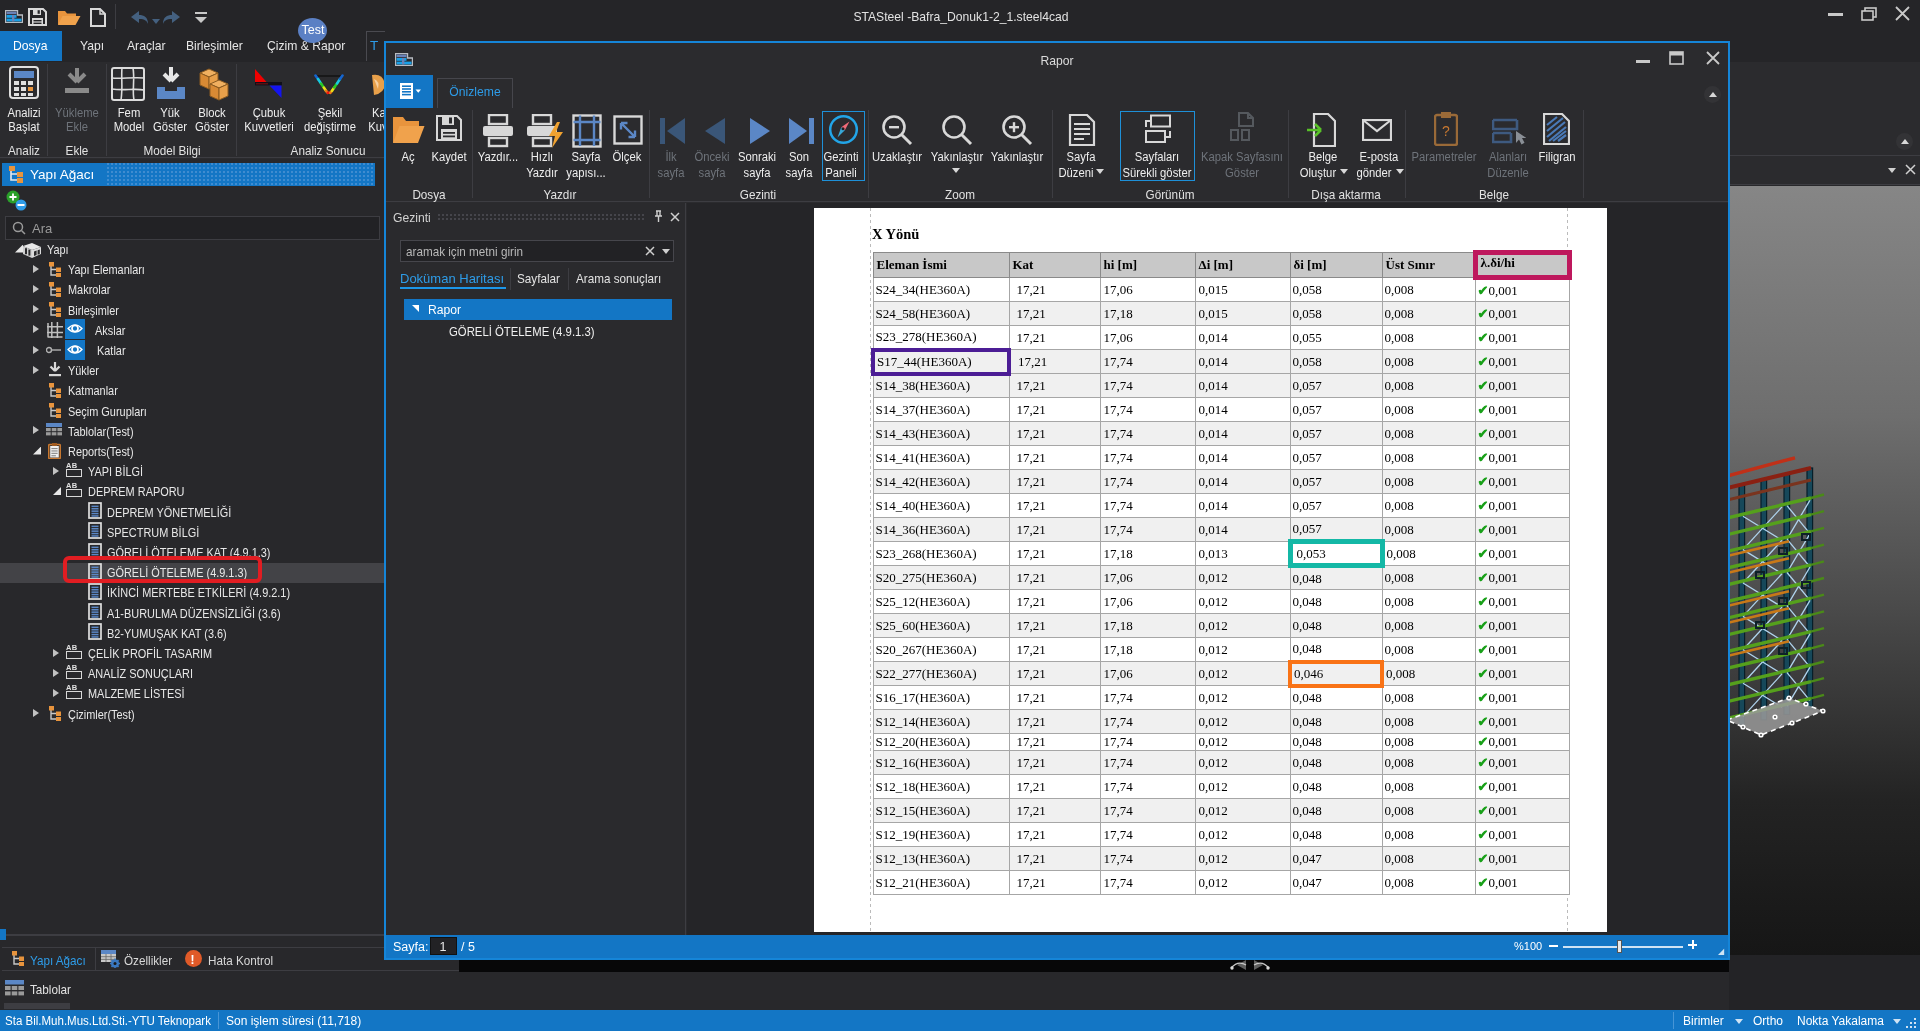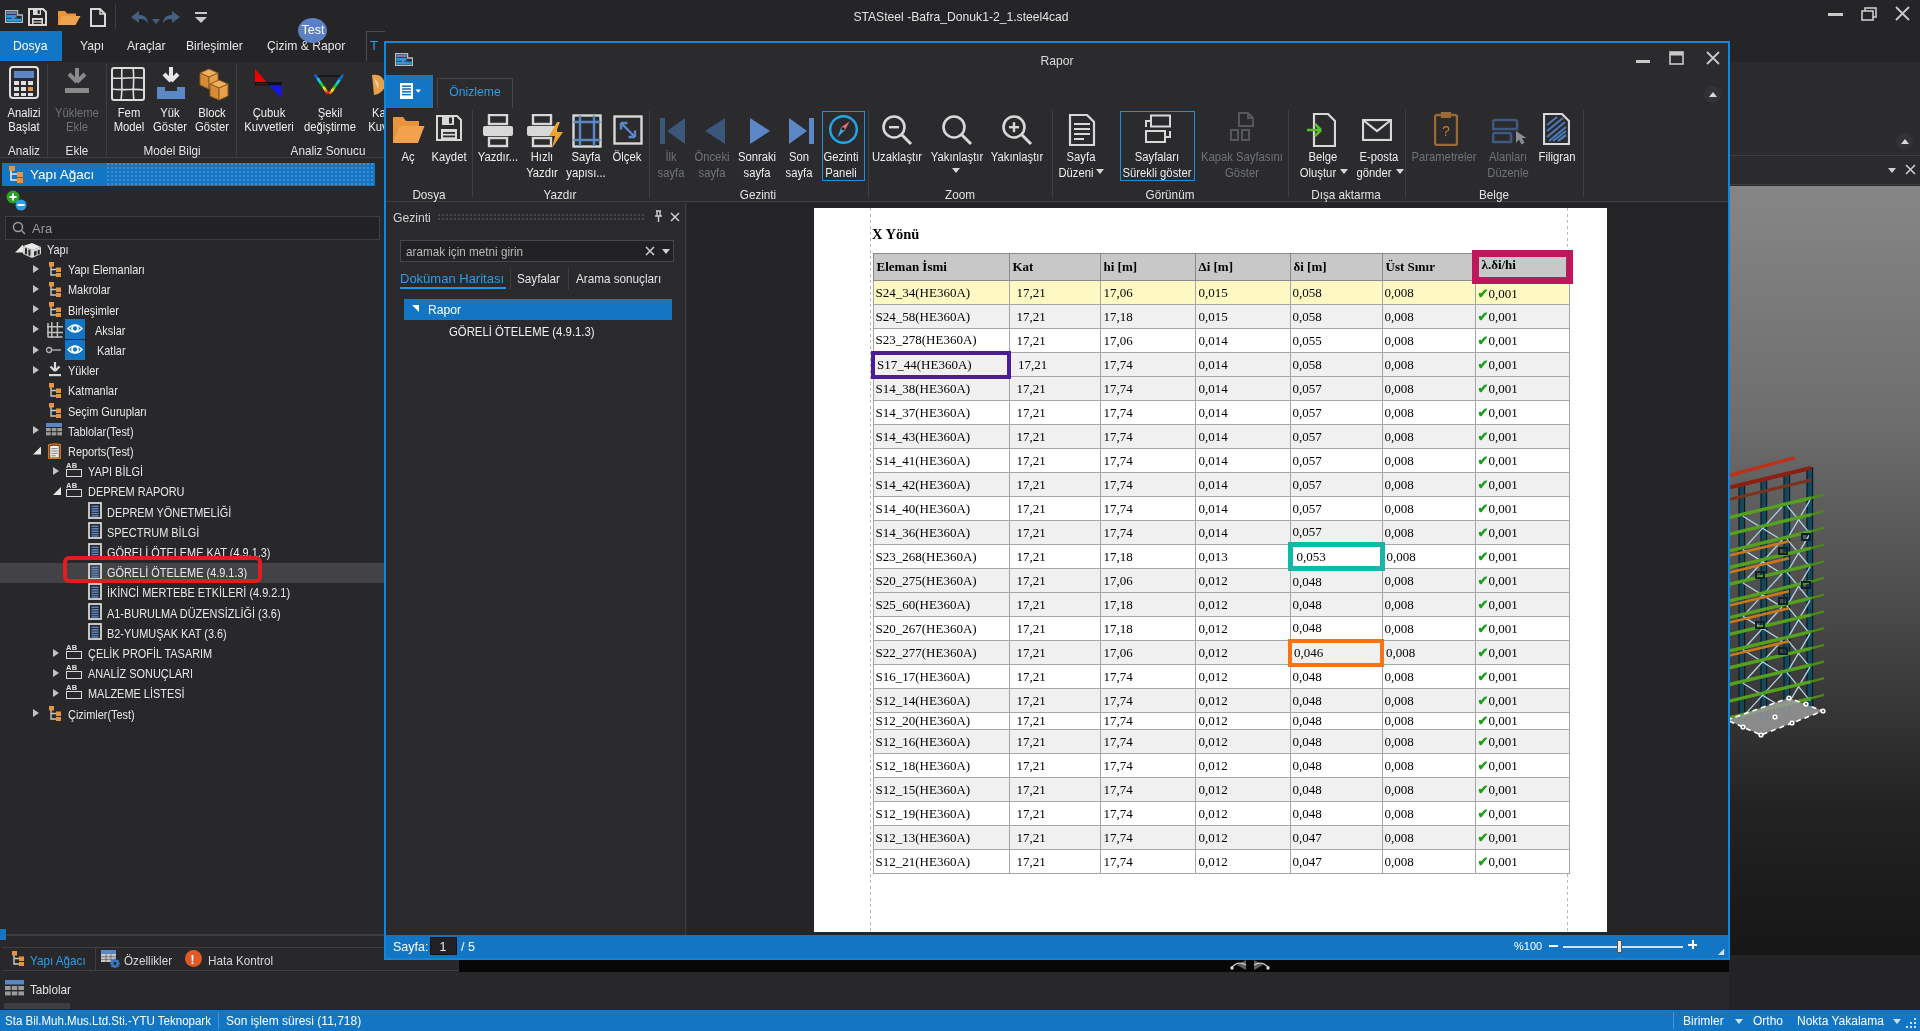--- a/index.html
+++ b/index.html
@@ -853,23 +853,23 @@
       <col style="width:94px">
     </colgroup>
     <tbody>
       <tr style="height:20px;background:#c8c8c8">
         <td style="border:1px solid #8a8a8a;font-weight:bold;padding:0 0 0 3px;overflow:hidden">Eleman İsmi</td>
         <td style="border:1px solid #8a8a8a;font-weight:bold;padding:0 0 0 3px;overflow:hidden">Kat</td>
         <td style="border:1px solid #8a8a8a;font-weight:bold;padding:0 0 0 3px;overflow:hidden">hi [m]</td>
         <td style="border:1px solid #8a8a8a;font-weight:bold;padding:0 0 0 3px;overflow:hidden">Δi [m]</td>
         <td style="border:1px solid #8a8a8a;font-weight:bold;padding:0 0 0 3px;overflow:hidden">δi [m]</td>
         <td style="border:1px solid #8a8a8a;font-weight:bold;padding:0 0 0 3px;overflow:hidden">Üst Sınır</td>
-        <td style="border:7px solid #be185d;font-weight:bold;padding:0 0 4px 3px;overflow:hidden">λ.δi/hi</td>
-      </tr>
-      <tr style="height:24px;background:#fef9c3">
+        <td style="border:5px solid #be185d;font-weight:bold;padding:0 0 4px 3px;overflow:hidden">λ.δi/hi</td>
+      </tr>
+      <tr style="height:24px;background:#ffffff">
         <td style="border:1px solid #a6a6a6;padding:0 0 0 2px;overflow:hidden">S24_34(HE360A)</td>
         <td style="border:1px solid #a6a6a6;padding:0 0 0 7px;overflow:hidden">17,21</td>
         <td style="border:1px solid #a6a6a6;padding:0 0 0 3px;overflow:hidden">17,06</td>
         <td style="border:1px solid #a6a6a6;padding:0 0 0 3px;overflow:hidden">0,015</td>
         <td style="border:1px solid #a6a6a6;padding:0 0 0 2px;overflow:hidden">0,058</td>
         <td style="border:1px solid #a6a6a6;padding:0 0 0 2px;overflow:hidden">0,008</td>
         <td style="border:1px solid #a6a6a6;padding:0 0 0 2px;overflow:hidden"><span style="color:#18a018;font-weight:bold;font-family:'Liberation Sans'">✔</span>0,001</td>
       </tr>
       <tr style="height:24px;background:#f0f0f0">
         <td style="border:1px solid #a6a6a6;padding:0 0 0 2px;overflow:hidden">S24_58(HE360A)</td>
@@ -965,20 +965,29 @@
         <td style="border:1px solid #a6a6a6;padding:0 0 0 2px;overflow:hidden">S23_268(HE360A)</td>
         <td style="border:1px solid #a6a6a6;padding:0 0 0 7px;overflow:hidden">17,21</td>
         <td style="border:1px solid #a6a6a6;padding:0 0 0 3px;overflow:hidden">17,18</td>
         <td style="border:1px solid #a6a6a6;padding:0 0 0 3px;overflow:hidden">0,013</td>
         <td style="border:5px solid #14b8a6;padding:0 0 0 4px;overflow:hidden">0,053</td>
         <td style="border:1px solid #a6a6a6;padding:0 0 0 2px;overflow:hidden">0,008</td>
         <td style="border:1px solid #a6a6a6;padding:0 0 0 2px;overflow:hidden"><span style="color:#18a018;font-weight:bold;font-family:'Liberation Sans'">✔</span>0,001</td>
       </tr>
       <tr style="height:24px;background:#f0f0f0">
         <td style="border:1px solid #a6a6a6;padding:0 0 0 2px;overflow:hidden">S20_275(HE360A)</td>
+        <td style="border:1px solid #a6a6a6;padding:0 0 0 7px;overflow:hidden">17,21</td>
+        <td style="border:1px solid #a6a6a6;padding:0 0 0 3px;overflow:hidden">17,06</td>
+        <td style="border:1px solid #a6a6a6;padding:0 0 0 3px;overflow:hidden">0,012</td>
+        <td style="border:1px solid #a6a6a6;padding:0 0 0 2px;overflow:hidden">0,048</td>
+        <td style="border:1px solid #a6a6a6;padding:0 0 0 2px;overflow:hidden">0,008</td>
+        <td style="border:1px solid #a6a6a6;padding:0 0 0 2px;overflow:hidden"><span style="color:#18a018;font-weight:bold;font-family:'Liberation Sans'">✔</span>0,001</td>
+      </tr>
+      <tr style="height:24px;background:#fff">
+        <td style="border:1px solid #a6a6a6;padding:0 0 0 2px;overflow:hidden">S25_12(HE360A)</td>
         <td style="border:1px solid #a6a6a6;padding:0 0 0 7px;overflow:hidden">17,21</td>
         <td style="border:1px solid #a6a6a6;padding:0 0 0 3px;overflow:hidden">17,06</td>
         <td style="border:1px solid #a6a6a6;padding:0 0 0 3px;overflow:hidden">0,012</td>
         <td style="border:1px solid #a6a6a6;padding:0 0 0 2px;overflow:hidden">0,048</td>
         <td style="border:1px solid #a6a6a6;padding:0 0 0 2px;overflow:hidden">0,008</td>
         <td style="border:1px solid #a6a6a6;padding:0 0 0 2px;overflow:hidden"><span style="color:#18a018;font-weight:bold;font-family:'Liberation Sans'">✔</span>0,001</td>
       </tr>
       <tr style="height:24px;background:#f0f0f0">
         <td style="border:1px solid #a6a6a6;padding:0 0 0 2px;overflow:hidden">S25_60(HE360A)</td>
         <td style="border:1px solid #a6a6a6;padding:0 0 0 7px;overflow:hidden">17,21</td>

